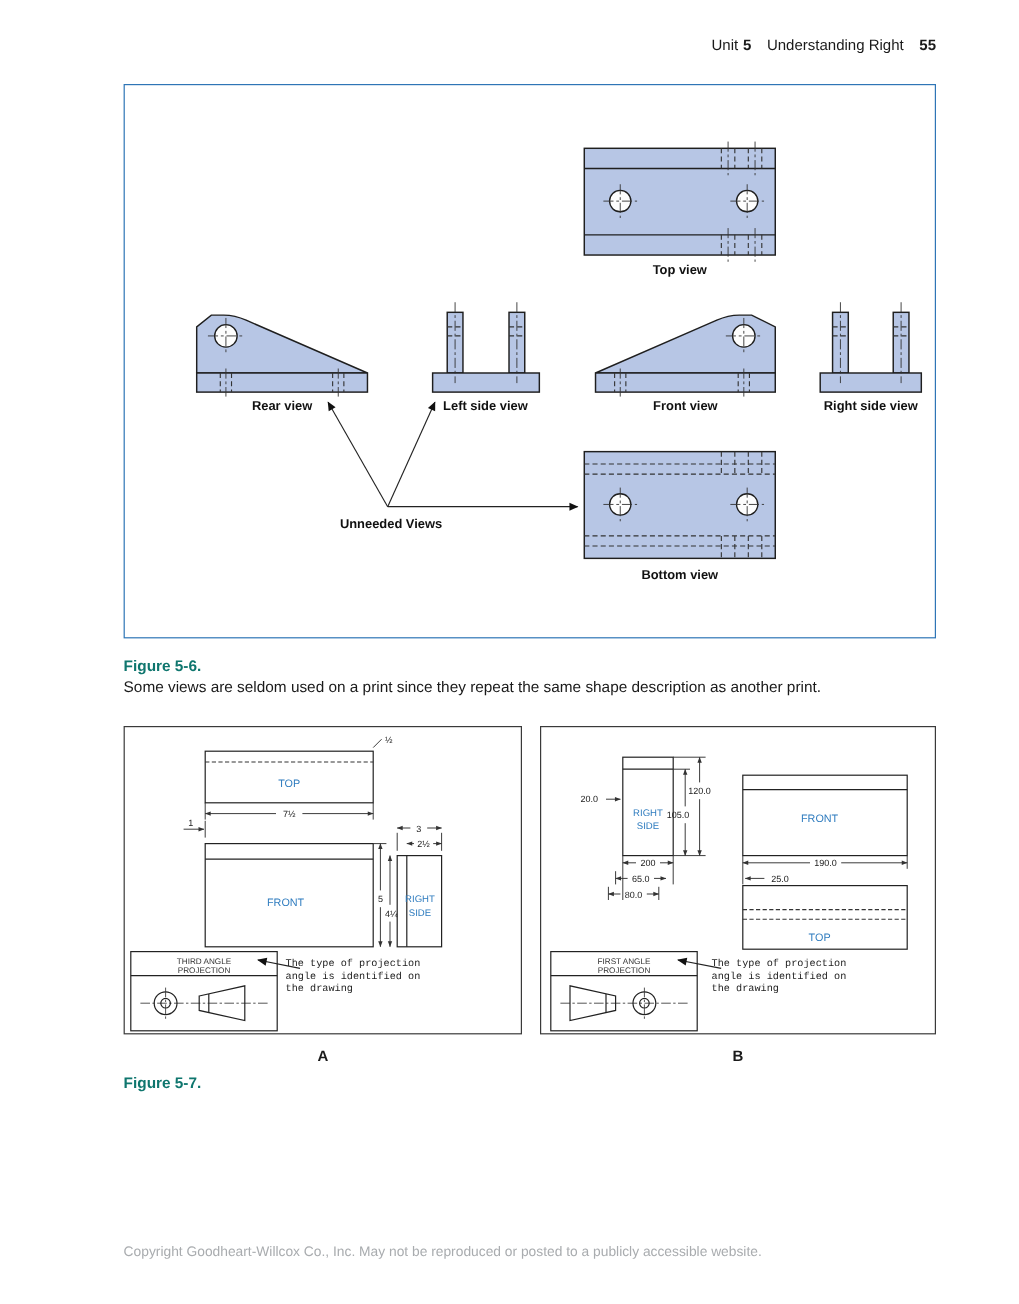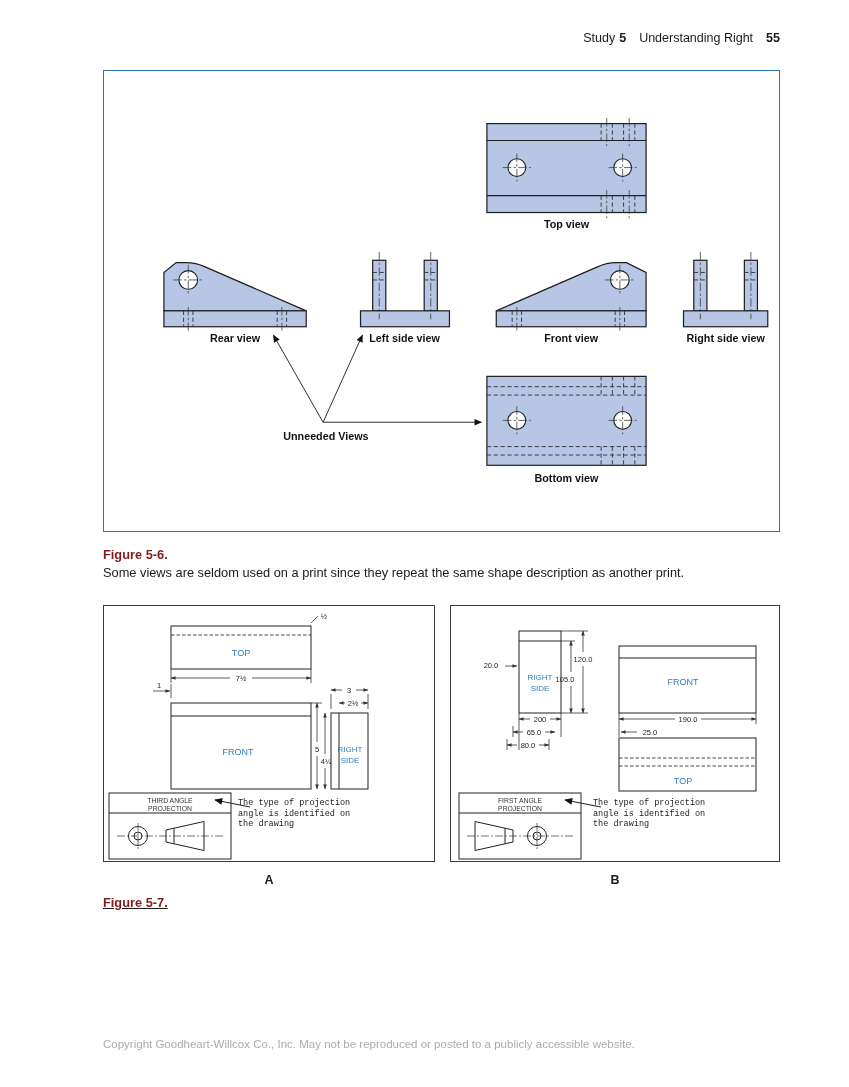--- a/index.html
+++ b/index.html
@@ -13,22 +13,22 @@
   .header { position:absolute; top:31px; right:69px; font-size:12.5px; color:#1a1a1a; }
   .sp-s { margin-left:4px; }
   .sp-l { margin-left:13px; }
 
   .fig6-box { position:absolute; left:103px; top:70px; width:677px; height:462px;
               border:1.6px solid #2e75b6; background:#fff;padding-left:44px; }
   .fig6-box svg { display:block; width:100%; height:100%; }
 
   .caption { position:absolute; left:103px; font-size:12.8px; line-height:16px; color:#1a1a1a; }
   #caption6 { top:547px; width:692px; }
-  #caption7 { top:895px; width:692px;text-decoration:underline; }
-  .cap-title { display:block; color:#7f1d1d; font-weight:bold; margin-bottom:2px; }
+  #caption7 { top:895px; width:692px; }
+  .cap-title { display:block; color:#0f766e; font-weight:bold; margin-bottom:2px; }
 
   .fig7-box { position:absolute; top:605px; height:257px; border:1px solid #3a3a3a; background:#fff; }
   #boxA { left:103px; width:332px; }
   #boxB { left:450px; width:330px; }
   .fig7-box svg { display:block; width:100%; height:100%; }
 
   .annotation { position:absolute; width:118px; font-size:8.5px; line-height:10.5px;
                 text-align:left; color:#222;font-family:Liberation Mono, monospace; }
   #annoA { left:134px; top:192px; }
   #annoB { left:142px; top:192px; }
@@ -55,21 +55,21 @@
   .bluelabel { font-family:"Liberation Sans",sans-serif; font-size:9px; fill:#2f7cbf; text-anchor:middle; }
   .bluelabel.small { font-size:8px; }
   .tb { font-family:"Liberation Sans",sans-serif; font-size:6.8px; fill:#333; text-anchor:middle; }
 </style>
 </head>
 <body>
 
 <div class="page">
 
   <div class="header">
-    <span>Study</span><b class="sp-s">5</b><span class="sp-l">Understanding Right</span><b class="sp-l">55</b>
+    <span>Unit</span><b class="sp-s">5</b><span class="sp-l">Understanding Right</span><b class="sp-l">55</b>
   </div>
 
   <div class="fig6-box">
     <svg viewBox="0 0 674 459">
       <defs>
         <marker id="arr6" viewBox="0 0 10 10" refX="9" refY="5" markerWidth="10" markerHeight="8" orient="auto">
           <path d="M0,0.6 L10,5 L0,9.4 Z" fill="#111"></path>
         </marker>
       </defs>
 

